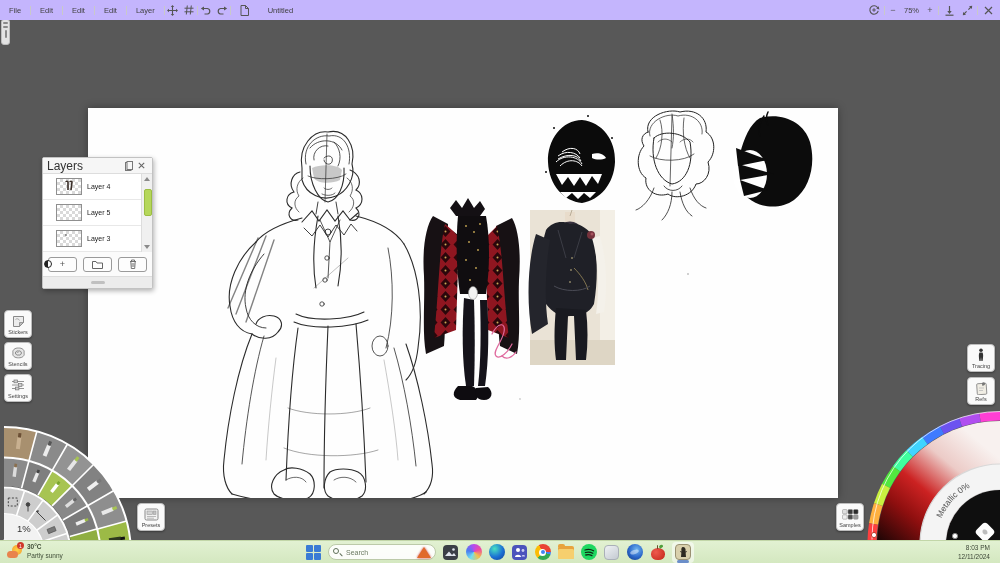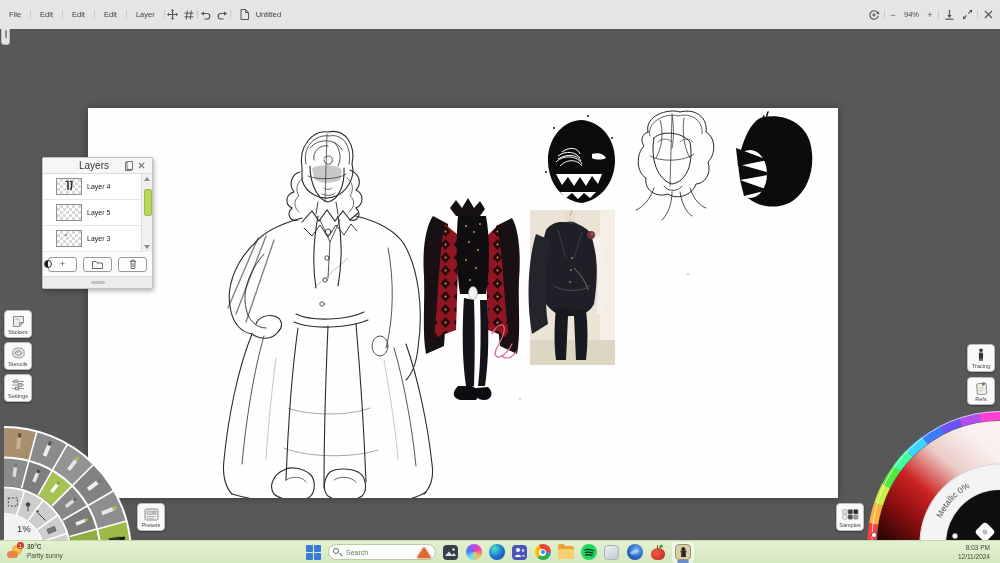--- a/index.html
+++ b/index.html
@@ -1,45 +1,45 @@
 <!DOCTYPE html>
 <html><head>
 <meta charset="utf-8">
 <style>
   * { margin:0; padding:0; box-sizing:border-box; }
   html,body { width:1000px; height:563px; overflow:hidden; font-family:"Liberation Sans",sans-serif; }
   .app { position:relative; width:1000px; height:563px; background:#585858; }
 
   
-  .menubar { position:absolute; top:0; left:0; right:0; height:29px; background:#e5e5e5;
+  .menubar { position:absolute; top:0; left:0; right:0; height:20px; background:#c4b5fd;
     display:flex; align-items:center; font-size:7.5px; color:#3f3f3f; z-index:50; }
   .menubar .mitem { padding:0 9px; cursor:default; }
   .msep { width:1px; height:9px; background:#c9c9c9; }
   .mico { width:16px; height:12px; display:flex; align-items:center; justify-content:center; }
   .mico svg { display:block; }
-  .doc-title { display:flex; align-items:center; gap:3px; padding:0 6px; }
+  .doc-title { display:flex; align-items:center; gap:15px; padding:0 6px; }
   .mb-right { margin-left:auto; display:flex; align-items:center; gap:2px; padding-right:4px; }
   .zoomtxt { padding:0 3px; font-size:7.5px; color:#444; }
   .zbtn { width:12px; text-align:center; font-size:9px; color:#555; }
 
   
   .mini-widget { position:absolute; left:1px; top:19px; width:9px; height:26px; background:#e3e3e3;
     border:1px solid #bdbdbd; border-radius:3px; z-index:40; display:flex; flex-direction:column; align-items:center; padding-top:2px; gap:2px;}
   .mini-widget i { display:block; width:5px; height:2px; background:#8a8a8a; border-radius:1px; }
 
   
   .canvas { position:absolute; left:88px; top:108px; width:750px; height:390px; background:#fefefe;
     box-shadow:0 0 8px rgba(0,0,0,.35); }
   .canvas svg { display:block; }
 
   
   .layers { position:absolute; left:42px; top:157px; width:111px; background:#fbfbfb;
     border:1px solid #c2c2c2; border-radius:2px; box-shadow:1px 2px 5px rgba(0,0,0,.3); z-index:60; font-size:7px; color:#333; }
   .layers-head { height:16px; background:#f6f6f6; border-bottom:1px solid #ddd; display:flex; align-items:center; padding:0 4px; }
-  .layers-title { font-size:10px; color:#333;margin-left:32px; }
+  .layers-title { font-size:12px; color:#333; }
   .lh-sp { flex:1; }
   .lh-ico { width:13px; height:12px; display:flex; align-items:center; justify-content:center; color:#666; }
   .layer-list { position:relative; padding-right:11px; }
   .layer-row { height:26px; display:flex; align-items:center; gap:5px; padding-left:13px; border-bottom:1px solid #e8e8e8; background:#fff; }
   .thumb { width:26px; height:17px; border:1px solid #8f8f8f; position:relative;
     background-image:linear-gradient(45deg,#d9d9d9 25%,transparent 25%,transparent 75%,#d9d9d9 75%),
                      linear-gradient(45deg,#d9d9d9 25%,transparent 25%,transparent 75%,#d9d9d9 75%);
     background-size:6px 6px; background-position:0 0,3px 3px; background-color:#fff; }
   .layer-name { font-size:7px; color:#222; }
   .lscroll { position:absolute; right:0; top:0; bottom:0; width:11px; background:#f0f0f0; border-left:1px solid #ddd;
@@ -153,21 +153,21 @@
     <div class="mb-right">
       <div class="mico">
         <svg width="12" height="12" viewBox="0 0 12 12">
             <path d="M9.8,4 A4.2,4.2 0 1 0 10.2,6.8" stroke="#555" stroke-width="1.1" fill="none"></path>
             <polygon points="10.6,2.2 11.4,5.4 8.3,4.6" fill="#555"></polygon>
             <path d="M6,4.2 V7.8 M4.2,6 H7.8" stroke="#555" stroke-width="1" fill="none"></path>
           </svg>
       </div>
       <div class="msep"></div>
       <div class="zbtn">−</div>
-      <div class="zoomtxt">94%</div>
+      <div class="zoomtxt">75%</div>
       <div class="zbtn">+</div>
       <div class="msep"></div>
       <div class="mico">
         <svg width="11" height="11" viewBox="0 0 11 11">
             <path d="M5.5,1 V6.5" stroke="#555" stroke-width="1.2"></path>
             <polygon points="5.5,9 3.3,6 7.7,6" fill="#555"></polygon>
             <path d="M1.5,10.2 H9.5" stroke="#555" stroke-width="1.2"></path>
           </svg>
       </div>
       <div class="mico">

